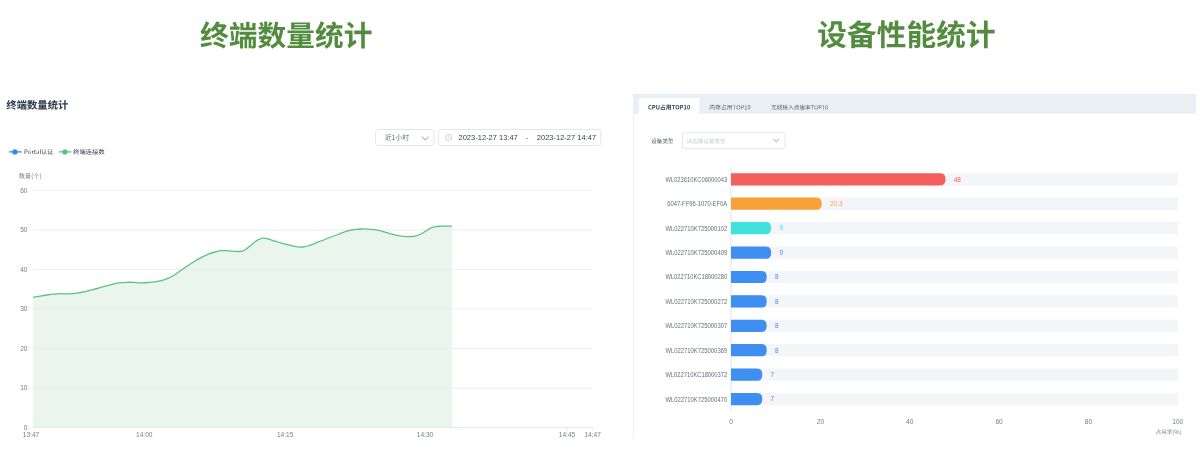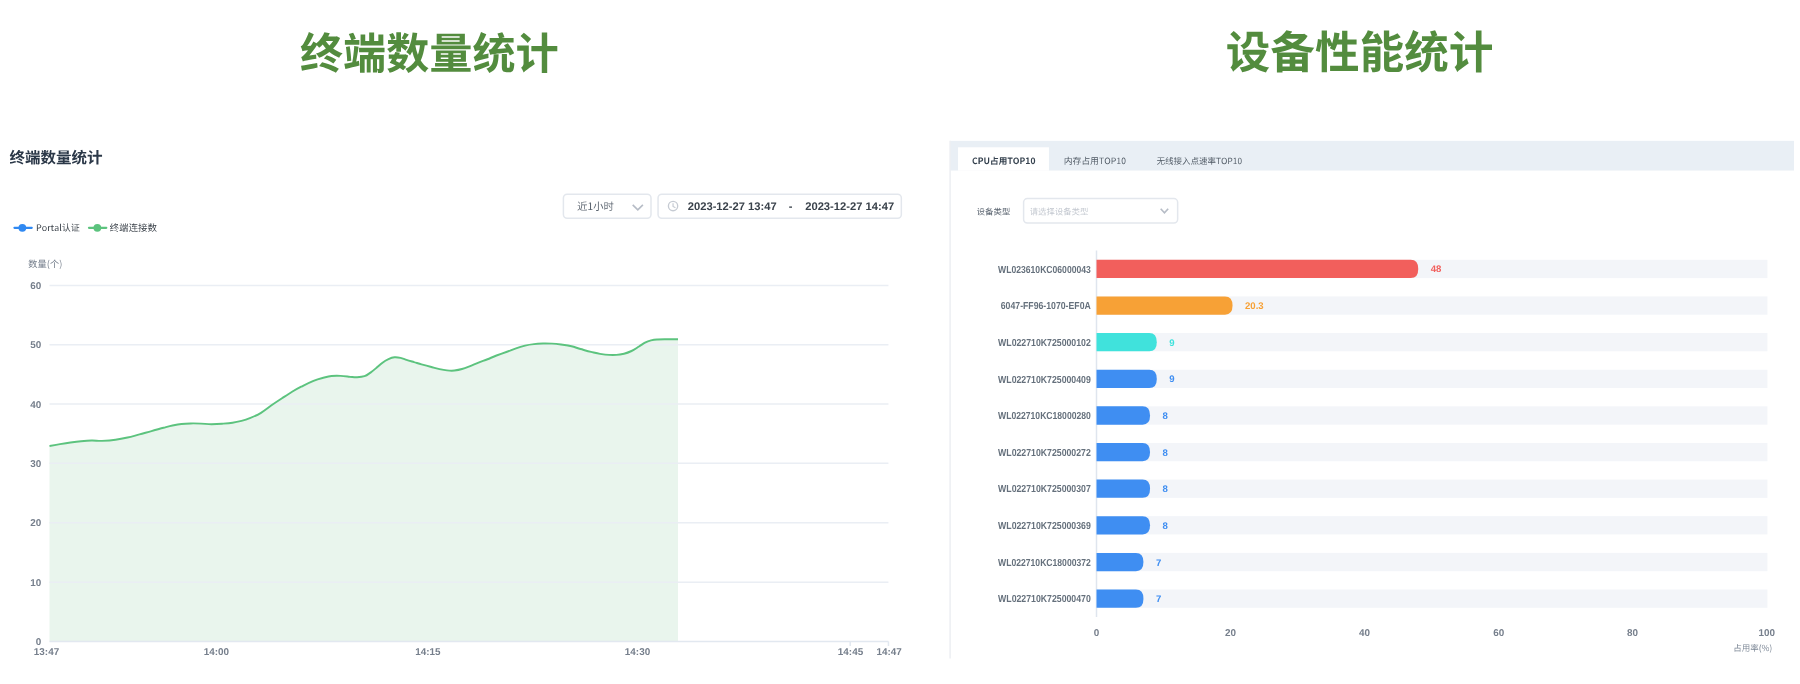--- a/index.html
+++ b/index.html
@@ -1,17 +1,17 @@
 <!DOCTYPE html>
 <html><head><meta charset="utf-8">
 <style>
 html,body{margin:0;padding:0;background:#ffffff;}
 </style></head>
 <body>
-<div style="position:relative;width:1200px;height:456px;overflow:hidden;font-family:'Liberation Sans',sans-serif;font-weight:bold;">
+<div style="position:relative;width:1200px;height:456px;overflow:hidden;font-family:'Liberation Sans',sans-serif;">
 <svg width="1200" height="456" viewBox="0 0 1200 456" style="position:absolute;left:0;top:0">
 <path transform="translate(199.98,45.98) scale(1.0050)" d="M0.7 -2.1 1.3 1.2C4.2 0.6 8.1 -0.2 11.7 -1.0L11.4 -4.0C7.6 -3.3 3.5 -2.5 0.7 -2.1ZM15.9 -6.9C18.0 -6.1 20.7 -4.7 22.2 -3.6L24.1 -6.1C22.6 -7.1 20.0 -8.4 17.8 -9.1ZM12.7 -2.0C16.5 -1.0 21.2 0.9 23.8 2.5L25.8 -0.2C23.0 -1.7 18.5 -3.5 14.7 -4.4ZM16.2 -24.3C15.3 -21.9 13.6 -19.2 10.9 -17.0L8.9 -18.3C8.4 -17.3 7.8 -16.3 7.2 -15.4L4.8 -15.2C6.4 -17.5 8.1 -20.4 9.2 -23.1L5.9 -24.5C4.8 -21.1 2.9 -17.6 2.3 -16.7C1.7 -15.8 1.1 -15.2 0.5 -15.0C0.9 -14.1 1.5 -12.5 1.6 -11.8C2.1 -12.0 2.8 -12.2 5.3 -12.5C4.4 -11.2 3.5 -10.1 3.1 -9.7C2.2 -8.7 1.6 -8.0 0.8 -7.9C1.2 -7.0 1.7 -5.5 1.9 -4.9C2.7 -5.3 3.8 -5.5 10.9 -6.7C10.8 -7.4 10.7 -8.7 10.8 -9.6L6.2 -9.0C8.0 -11.0 9.7 -13.3 11.2 -15.7C11.8 -15.2 12.4 -14.5 12.7 -14.0C13.6 -14.8 14.4 -15.5 15.1 -16.3C15.7 -15.4 16.4 -14.4 17.2 -13.6C15.2 -12.1 12.9 -11.0 10.6 -10.2C11.2 -9.6 12.3 -8.2 12.7 -7.4C15.1 -8.4 17.4 -9.7 19.5 -11.3C21.5 -9.7 23.7 -8.4 26.0 -7.5C26.5 -8.4 27.5 -9.7 28.3 -10.4C26.0 -11.1 23.9 -12.2 22.0 -13.6C23.9 -15.5 25.5 -17.8 26.6 -20.5L24.4 -21.7L23.9 -21.6H18.7C19.1 -22.3 19.5 -23.0 19.8 -23.7ZM22.0 -18.6C21.3 -17.6 20.5 -16.5 19.5 -15.6C18.6 -16.6 17.8 -17.6 17.1 -18.6Z M30.5 -14.6C30.9 -11.6 31.3 -7.7 31.3 -5.1L34.0 -5.5C33.9 -8.2 33.5 -12.0 33.0 -15.0ZM39.8 -9.3V2.5H42.9V-6.5H44.3V2.3H46.9V-6.5H48.4V2.3H51.1V0.2C51.4 0.9 51.7 1.9 51.8 2.6C53.0 2.6 53.9 2.6 54.7 2.1C55.4 1.7 55.6 0.9 55.6 -0.3V-9.3H48.6L49.4 -11.1H56.1V-14.1H39.2V-11.1H45.5L45.2 -9.3ZM51.1 -6.5H52.6V-0.3C52.6 -0.1 52.5 -0.0 52.3 -0.0L51.1 -0.1ZM40.2 -22.9V-15.6H55.3V-22.9H52.0V-18.5H49.2V-24.2H45.9V-18.5H43.3V-22.9ZM32.4 -23.2C33.0 -22.0 33.6 -20.4 34.0 -19.3H29.8V-16.1H39.4V-19.3H35.0L37.1 -20.0C36.7 -21.1 36.0 -22.8 35.3 -24.0ZM36.0 -15.2C35.8 -12.0 35.3 -7.4 34.7 -4.5C32.7 -4.0 30.9 -3.7 29.4 -3.4L30.1 -0.0C32.9 -0.7 36.3 -1.5 39.5 -2.3L39.1 -5.4L37.3 -5.0C37.8 -7.8 38.5 -11.6 38.9 -14.8Z M69.3 -24.0C68.9 -22.9 68.1 -21.3 67.4 -20.3L69.6 -19.3C70.4 -20.2 71.3 -21.5 72.2 -22.8ZM67.9 -6.8C67.4 -5.8 66.7 -4.9 65.9 -4.1L63.6 -5.3L64.4 -6.8ZM59.5 -4.2C60.8 -3.7 62.2 -3.0 63.6 -2.3C61.9 -1.3 60.0 -0.5 57.9 -0.1C58.5 0.5 59.2 1.7 59.5 2.5C62.1 1.8 64.4 0.7 66.3 -0.7C67.2 -0.2 67.9 0.3 68.5 0.8L70.5 -1.5C70.0 -1.9 69.2 -2.3 68.5 -2.7C70.0 -4.4 71.1 -6.5 71.8 -9.0L69.9 -9.7L69.4 -9.6H65.8L66.3 -10.7L63.2 -11.2C63.0 -10.7 62.8 -10.2 62.5 -9.6H58.9V-6.8H61.1C60.6 -5.8 60.0 -4.9 59.5 -4.2ZM59.1 -22.8C59.8 -21.7 60.5 -20.2 60.7 -19.2H58.4V-16.5H62.7C61.3 -15.1 59.5 -13.9 57.8 -13.2C58.5 -12.6 59.2 -11.4 59.6 -10.7C61.0 -11.5 62.5 -12.6 63.9 -14.0V-11.4H67.0V-14.5C68.1 -13.6 69.2 -12.7 69.9 -12.1L71.7 -14.5C71.2 -14.8 69.6 -15.8 68.3 -16.5H72.5V-19.2H67.0V-24.3H63.9V-19.2H60.9L63.3 -20.2C63.1 -21.3 62.3 -22.7 61.6 -23.8ZM74.7 -24.2C74.1 -19.1 72.8 -14.2 70.5 -11.2C71.2 -10.7 72.5 -9.6 73.0 -9.0C73.5 -9.8 74.0 -10.7 74.5 -11.6C75.0 -9.4 75.7 -7.4 76.5 -5.6C75.0 -3.2 72.9 -1.4 70.0 -0.1C70.6 0.6 71.5 2.0 71.8 2.7C74.5 1.3 76.6 -0.4 78.2 -2.5C79.5 -0.6 81.1 1.1 83.1 2.3C83.5 1.5 84.5 0.2 85.3 -0.4C83.1 -1.6 81.4 -3.4 80.1 -5.6C81.4 -8.4 82.3 -11.8 82.8 -15.8H84.6V-19.0H77.0C77.3 -20.6 77.6 -22.1 77.8 -23.8ZM79.6 -15.8C79.3 -13.4 78.9 -11.2 78.2 -9.4C77.5 -11.4 76.9 -13.5 76.5 -15.8Z M94.0 -19.0H105.9V-18.1H94.0ZM94.0 -21.7H105.9V-20.7H94.0ZM90.7 -23.4V-16.3H109.4V-23.4ZM87.1 -15.5V-13.0H113.2V-15.5ZM93.4 -7.6H98.4V-6.6H93.4ZM101.7 -7.6H106.7V-6.6H101.7ZM93.4 -10.4H98.4V-9.4H93.4ZM101.7 -10.4H106.7V-9.4H101.7ZM87.1 -0.6V1.9H113.2V-0.6H101.7V-1.7H110.7V-3.9H101.7V-4.8H110.1V-12.2H90.2V-4.8H98.4V-3.9H89.6V-1.7H98.4V-0.6Z M133.9 -9.9V-1.8C133.9 1.1 134.5 2.1 137.1 2.1C137.5 2.1 138.5 2.1 139.0 2.1C141.2 2.1 142.0 0.8 142.2 -3.7C141.4 -3.9 140.0 -4.5 139.3 -5.1C139.3 -1.4 139.1 -0.8 138.7 -0.8C138.5 -0.8 137.9 -0.8 137.7 -0.8C137.3 -0.8 137.3 -0.9 137.3 -1.8V-9.9ZM128.5 -9.8C128.3 -5.0 127.9 -1.9 123.6 -0.1C124.3 0.5 125.2 1.9 125.6 2.7C130.9 0.3 131.6 -3.8 131.8 -9.8ZM115.4 -1.9 116.2 1.4C118.9 0.4 122.5 -1.0 125.7 -2.3L125.1 -5.3C121.5 -4.0 117.8 -2.7 115.4 -1.9ZM131.0 -23.6C131.4 -22.7 131.8 -21.5 132.1 -20.6H125.8V-17.5H130.2C129.1 -15.9 127.7 -14.2 127.2 -13.6C126.5 -13.1 125.7 -12.8 125.0 -12.7C125.4 -12.0 125.9 -10.2 126.1 -9.4C127.0 -9.8 128.4 -10.0 138.2 -11.0C138.6 -10.3 138.9 -9.6 139.2 -9.0L142.1 -10.5C141.3 -12.3 139.5 -15.0 137.9 -17.0L135.3 -15.7C135.8 -15.1 136.2 -14.4 136.7 -13.7L131.0 -13.2C132.0 -14.5 133.2 -16.1 134.3 -17.5H141.7V-20.6H133.8L135.7 -21.1C135.4 -21.9 134.8 -23.4 134.2 -24.4ZM116.1 -11.8C116.6 -12.0 117.2 -12.2 119.5 -12.5C118.6 -11.2 117.9 -10.3 117.5 -9.9C116.6 -8.8 116.0 -8.2 115.2 -8.0C115.6 -7.2 116.1 -5.5 116.3 -4.8C117.1 -5.3 118.3 -5.7 125.1 -7.3C125.0 -8.0 125.0 -9.4 125.1 -10.3L121.1 -9.5C122.9 -11.7 124.7 -14.2 126.0 -16.7L123.0 -18.6C122.6 -17.6 122.0 -16.6 121.5 -15.6L119.4 -15.4C121.0 -17.7 122.5 -20.4 123.6 -23.0L120.1 -24.6C119.1 -21.3 117.3 -17.8 116.7 -16.9C116.0 -16.0 115.5 -15.4 114.9 -15.2C115.3 -14.3 115.9 -12.5 116.1 -11.8Z M146.3 -21.8C147.9 -20.4 150.0 -18.5 151.0 -17.3L153.3 -19.8C152.3 -21.0 150.1 -22.8 148.5 -24.0ZM144.1 -15.5V-12.1H148.3V-3.4C148.3 -2.1 147.3 -1.2 146.7 -0.8C147.3 -0.0 148.1 1.5 148.4 2.4C148.9 1.7 150.0 0.9 155.8 -3.3C155.4 -4.0 154.9 -5.5 154.7 -6.5L151.8 -4.4V-15.5ZM160.4 -24.2V-15.3H153.5V-11.7H160.4V2.6H164.0V-11.7H170.7V-15.3H164.0V-24.2Z" fill="#538c3e"></path>
 <path transform="translate(6.31,108.75) scale(0.9940)" d="M0.3 -0.8 0.5 0.4C1.5 0.2 2.9 -0.1 4.3 -0.4L4.1 -1.5C2.7 -1.2 1.3 -0.9 0.3 -0.8ZM5.8 -2.5C6.6 -2.2 7.5 -1.7 8.1 -1.3L8.7 -2.2C8.2 -2.6 7.3 -3.0 6.5 -3.3ZM4.6 -0.7C6.0 -0.4 7.7 0.3 8.7 0.9L9.4 -0.1C8.4 -0.6 6.7 -1.3 5.3 -1.6ZM5.9 -8.8C5.6 -8.0 4.9 -7.0 4.0 -6.2L3.2 -6.7C3.0 -6.3 2.8 -5.9 2.6 -5.6L1.8 -5.5C2.3 -6.4 2.9 -7.4 3.3 -8.4L2.1 -8.9C1.7 -7.7 1.1 -6.4 0.8 -6.1C0.6 -5.7 0.4 -5.5 0.2 -5.5C0.3 -5.1 0.5 -4.6 0.6 -4.3C0.8 -4.4 1.0 -4.4 1.9 -4.6C1.6 -4.1 1.3 -3.7 1.1 -3.5C0.8 -3.2 0.6 -2.9 0.3 -2.9C0.4 -2.6 0.6 -2.0 0.7 -1.8C1.0 -1.9 1.4 -2.0 4.0 -2.4C3.9 -2.7 3.9 -3.2 3.9 -3.5L2.3 -3.3C2.9 -4.0 3.5 -4.8 4.1 -5.7C4.3 -5.5 4.5 -5.3 4.6 -5.1C4.9 -5.4 5.2 -5.6 5.5 -5.9C5.7 -5.6 6.0 -5.3 6.3 -4.9C5.5 -4.4 4.7 -4.0 3.8 -3.7C4.1 -3.5 4.5 -3.0 4.6 -2.7C5.5 -3.0 6.3 -3.5 7.1 -4.1C7.8 -3.5 8.6 -3.1 9.5 -2.7C9.6 -3.0 10.0 -3.5 10.3 -3.8C9.5 -4.0 8.7 -4.4 8.0 -4.9C8.7 -5.6 9.3 -6.5 9.7 -7.4L8.9 -7.9L8.7 -7.8H6.8C7.0 -8.1 7.1 -8.4 7.2 -8.6ZM8.0 -6.8C7.7 -6.4 7.4 -6.0 7.1 -5.7C6.8 -6.0 6.5 -6.4 6.2 -6.8Z M11.1 -5.3C11.2 -4.2 11.4 -2.8 11.4 -1.8L12.4 -2.0C12.3 -3.0 12.2 -4.4 12.0 -5.5ZM14.5 -3.4V0.9H15.6V-2.4H16.1V0.9H17.1V-2.4H17.6V0.8H18.6V0.1C18.7 0.3 18.8 0.7 18.8 1.0C19.3 1.0 19.6 0.9 19.9 0.8C20.2 0.6 20.2 0.3 20.2 -0.1V-3.4H17.7L18.0 -4.0H20.4V-5.1H14.2V-4.0H16.5L16.4 -3.4ZM18.6 -2.4H19.1V-0.1C19.1 -0.0 19.1 -0.0 19.0 -0.0L18.6 -0.0ZM14.6 -8.3V-5.7H20.1V-8.3H18.9V-6.7H17.9V-8.8H16.7V-6.7H15.8V-8.3ZM11.8 -8.4C12.0 -8.0 12.2 -7.4 12.4 -7.0H10.8V-5.9H14.3V-7.0H12.7L13.5 -7.3C13.4 -7.7 13.1 -8.3 12.8 -8.7ZM13.1 -5.5C13.0 -4.3 12.8 -2.7 12.6 -1.6C11.9 -1.5 11.2 -1.3 10.7 -1.2L11.0 -0.0C11.9 -0.2 13.2 -0.5 14.4 -0.8L14.2 -2.0L13.6 -1.8C13.8 -2.8 14.0 -4.2 14.1 -5.4Z M25.2 -8.7C25.0 -8.3 24.8 -7.7 24.5 -7.4L25.3 -7.0C25.6 -7.4 25.9 -7.8 26.3 -8.3ZM24.7 -2.5C24.5 -2.1 24.3 -1.8 24.0 -1.5L23.1 -1.9L23.4 -2.5ZM21.6 -1.5C22.1 -1.3 22.6 -1.1 23.1 -0.8C22.5 -0.5 21.8 -0.2 21.1 -0.0C21.3 0.2 21.5 0.6 21.6 0.9C22.6 0.6 23.4 0.3 24.1 -0.3C24.4 -0.1 24.7 0.1 24.9 0.3L25.6 -0.5C25.4 -0.7 25.2 -0.8 24.9 -1.0C25.4 -1.6 25.8 -2.4 26.1 -3.3L25.4 -3.5L25.2 -3.5H23.9L24.1 -3.9L23.0 -4.1C22.9 -3.9 22.8 -3.7 22.7 -3.5H21.4V-2.5H22.2C22.0 -2.1 21.8 -1.8 21.6 -1.5ZM21.5 -8.3C21.7 -7.9 22.0 -7.3 22.1 -7.0H21.2V-6.0H22.8C22.3 -5.5 21.6 -5.0 21.0 -4.8C21.3 -4.6 21.5 -4.2 21.7 -3.9C22.2 -4.2 22.7 -4.6 23.2 -5.1V-4.1H24.4V-5.3C24.8 -5.0 25.2 -4.6 25.4 -4.4L26.1 -5.3C25.9 -5.4 25.3 -5.7 24.8 -6.0H26.4V-7.0H24.4V-8.8H23.2V-7.0H22.2L23.0 -7.4C22.9 -7.7 22.7 -8.3 22.4 -8.7ZM27.2 -8.8C26.9 -6.9 26.5 -5.2 25.6 -4.1C25.9 -3.9 26.4 -3.5 26.5 -3.3C26.7 -3.6 26.9 -3.9 27.1 -4.2C27.3 -3.4 27.5 -2.7 27.8 -2.0C27.3 -1.2 26.5 -0.5 25.5 -0.0C25.7 0.2 26.0 0.7 26.1 1.0C27.1 0.5 27.9 -0.1 28.4 -0.9C28.9 -0.2 29.5 0.4 30.2 0.8C30.4 0.5 30.7 0.1 31.0 -0.1C30.2 -0.6 29.6 -1.2 29.1 -2.0C29.6 -3.1 29.9 -4.3 30.1 -5.8H30.8V-6.9H28.0C28.1 -7.5 28.2 -8.0 28.3 -8.6ZM29.0 -5.8C28.8 -4.9 28.7 -4.1 28.5 -3.4C28.2 -4.1 28.0 -4.9 27.8 -5.8Z M34.2 -6.9H38.5V-6.6H34.2ZM34.2 -7.9H38.5V-7.5H34.2ZM33.0 -8.5V-5.9H39.8V-8.5ZM31.7 -5.6V-4.7H41.2V-5.6ZM34.0 -2.8H35.8V-2.4H34.0ZM37.0 -2.8H38.8V-2.4H37.0ZM34.0 -3.8H35.8V-3.4H34.0ZM37.0 -3.8H38.8V-3.4H37.0ZM31.7 -0.2V0.7H41.2V-0.2H37.0V-0.6H40.2V-1.4H37.0V-1.7H40.0V-4.4H32.8V-1.7H35.8V-1.4H32.6V-0.6H35.8V-0.2Z M48.7 -3.6V-0.6C48.7 0.4 48.9 0.8 49.8 0.8C50.0 0.8 50.4 0.8 50.6 0.8C51.4 0.8 51.6 0.3 51.7 -1.4C51.4 -1.4 50.9 -1.6 50.7 -1.9C50.6 -0.5 50.6 -0.3 50.4 -0.3C50.4 -0.3 50.1 -0.3 50.1 -0.3C49.9 -0.3 49.9 -0.3 49.9 -0.7V-3.6ZM46.7 -3.6C46.7 -1.8 46.5 -0.7 44.9 -0.0C45.2 0.2 45.5 0.7 45.7 1.0C47.6 0.1 47.9 -1.4 47.9 -3.6ZM42.0 -0.7 42.2 0.5C43.3 0.1 44.5 -0.4 45.7 -0.9L45.5 -1.9C44.2 -1.4 42.8 -1.0 42.0 -0.7ZM47.6 -8.6C47.8 -8.2 47.9 -7.8 48.0 -7.5H45.7V-6.4H47.4C46.9 -5.8 46.4 -5.1 46.2 -5.0C46.0 -4.8 45.7 -4.7 45.5 -4.6C45.6 -4.3 45.8 -3.7 45.8 -3.4C46.2 -3.6 46.7 -3.6 50.3 -4.0C50.4 -3.7 50.5 -3.5 50.6 -3.3L51.7 -3.8C51.4 -4.5 50.7 -5.4 50.2 -6.2L49.2 -5.7C49.4 -5.5 49.5 -5.2 49.7 -5.0L47.6 -4.8C48.0 -5.3 48.5 -5.8 48.8 -6.4H51.5V-7.5H48.7L49.3 -7.7C49.2 -8.0 49.0 -8.5 48.8 -8.9ZM42.2 -4.3C42.4 -4.4 42.6 -4.4 43.5 -4.5C43.1 -4.1 42.9 -3.7 42.7 -3.6C42.4 -3.2 42.2 -3.0 41.9 -2.9C42.0 -2.6 42.2 -2.0 42.3 -1.8C42.6 -1.9 43.0 -2.1 45.5 -2.6C45.5 -2.9 45.5 -3.4 45.5 -3.7L44.0 -3.5C44.7 -4.3 45.3 -5.2 45.8 -6.1L44.7 -6.8C44.6 -6.4 44.4 -6.0 44.2 -5.7L43.4 -5.6C44.0 -6.4 44.5 -7.4 44.9 -8.4L43.7 -8.9C43.3 -7.7 42.6 -6.5 42.4 -6.2C42.2 -5.8 42.0 -5.6 41.8 -5.5C41.9 -5.2 42.2 -4.6 42.2 -4.3Z M53.2 -7.9C53.8 -7.4 54.6 -6.7 54.9 -6.3L55.8 -7.2C55.4 -7.6 54.6 -8.3 54.0 -8.7ZM52.4 -5.6V-4.4H53.9V-1.2C53.9 -0.8 53.6 -0.4 53.3 -0.3C53.5 -0.0 53.9 0.6 54.0 0.9C54.2 0.6 54.5 0.3 56.6 -1.2C56.5 -1.5 56.3 -2.0 56.2 -2.4L55.2 -1.6V-5.6ZM58.3 -8.8V-5.6H55.8V-4.3H58.3V0.9H59.7V-4.3H62.1V-5.6H59.7V-8.8Z" fill="#2b3848"></path>
 <rect x="375.6" y="129.5" width="58.4" height="16" rx="2.5" fill="#fff" stroke="#e3e7ed" stroke-width="1"></rect>
 <path transform="translate(384.73,140.02) scale(0.9584)" d="M0.6 -5.6C1.0 -5.3 1.4 -4.7 1.7 -4.4L2.1 -4.7C1.9 -5.0 1.4 -5.5 1.0 -5.9ZM6.2 -6.0C5.5 -5.8 4.1 -5.7 3.0 -5.6V-4.0C3.0 -3.1 2.9 -1.8 2.3 -0.9C2.4 -0.8 2.6 -0.6 2.7 -0.5C3.3 -1.3 3.5 -2.5 3.5 -3.4H5.0V-0.6H5.5V-3.4H6.9V-3.9H3.5V-4.0V-5.2C4.6 -5.3 5.9 -5.4 6.7 -5.6ZM1.9 -3.4H0.4V-2.9H1.4V-0.9C1.0 -0.8 0.7 -0.5 0.3 -0.0L0.6 0.5C1.0 -0.0 1.4 -0.5 1.6 -0.5C1.8 -0.5 2.0 -0.2 2.3 -0.0C2.8 0.3 3.4 0.4 4.3 0.4C5.0 0.4 6.3 0.3 6.8 0.3C6.8 0.1 6.9 -0.1 6.9 -0.3C6.2 -0.2 5.2 -0.1 4.3 -0.1C3.5 -0.1 2.9 -0.2 2.4 -0.5C2.2 -0.6 2.0 -0.8 1.9 -0.9Z M7.8 0.0H10.7V-0.5H9.7V-5.3H9.2C8.9 -5.1 8.5 -5.0 8.1 -4.9V-4.5H9.0V-0.5H7.8Z M14.5 -5.9V-0.2C14.5 -0.0 14.5 0.0 14.3 0.0C14.2 0.0 13.7 0.0 13.1 0.0C13.2 0.2 13.3 0.4 13.4 0.6C14.0 0.6 14.5 0.6 14.8 0.5C15.0 0.4 15.1 0.2 15.1 -0.2V-5.9ZM16.3 -4.1C16.9 -3.1 17.5 -1.7 17.6 -0.9L18.2 -1.1C18.0 -2.0 17.4 -3.3 16.8 -4.3ZM12.7 -4.3C12.5 -3.3 12.1 -2.0 11.4 -1.3C11.6 -1.2 11.8 -1.1 11.9 -1.0C12.6 -1.8 13.0 -3.1 13.3 -4.2Z M21.8 -3.3C22.2 -2.7 22.7 -1.9 22.9 -1.5L23.4 -1.8C23.1 -2.2 22.6 -2.9 22.3 -3.5ZM20.7 -2.9V-1.3H19.5V-2.9ZM20.7 -3.4H19.5V-5.0H20.7ZM19.0 -5.4V-0.2H19.5V-0.8H21.2V-5.4ZM23.9 -6.0V-4.6H21.6V-4.1H23.9V-0.2C23.9 -0.1 23.8 -0.0 23.7 -0.0C23.5 -0.0 23.0 -0.0 22.4 -0.1C22.5 0.1 22.6 0.4 22.6 0.5C23.4 0.5 23.8 0.5 24.1 0.4C24.3 0.3 24.4 0.2 24.4 -0.2V-4.1H25.3V-4.6H24.4V-6.0Z" fill="#5c6570"></path>
 <path d="M421.8 136.6 L425.2 139.9 L428.6 136.6" fill="none" stroke="#b6bcc6" stroke-width="1.1"></path>
 <rect x="438.7" y="129.5" width="162.2" height="16" rx="2.5" fill="#fff" stroke="#e3e7ed" stroke-width="1"></rect>
 <circle cx="448.7" cy="137.4" r="3.1" fill="none" stroke="#c6cbd3" stroke-width="0.9"></circle>
 <path d="M448.7 135.5 L448.7 137.6 L450.3 138.5" fill="none" stroke="#c6cbd3" stroke-width="0.8"></path>
 <text x="458.5" y="140.2" style="font-family:Liberation Sans,sans-serif;font-size:7.4px" fill="#3a424b" textLength="59.3" lengthAdjust="spacingAndGlyphs">2023-12-27 13:47</text>

